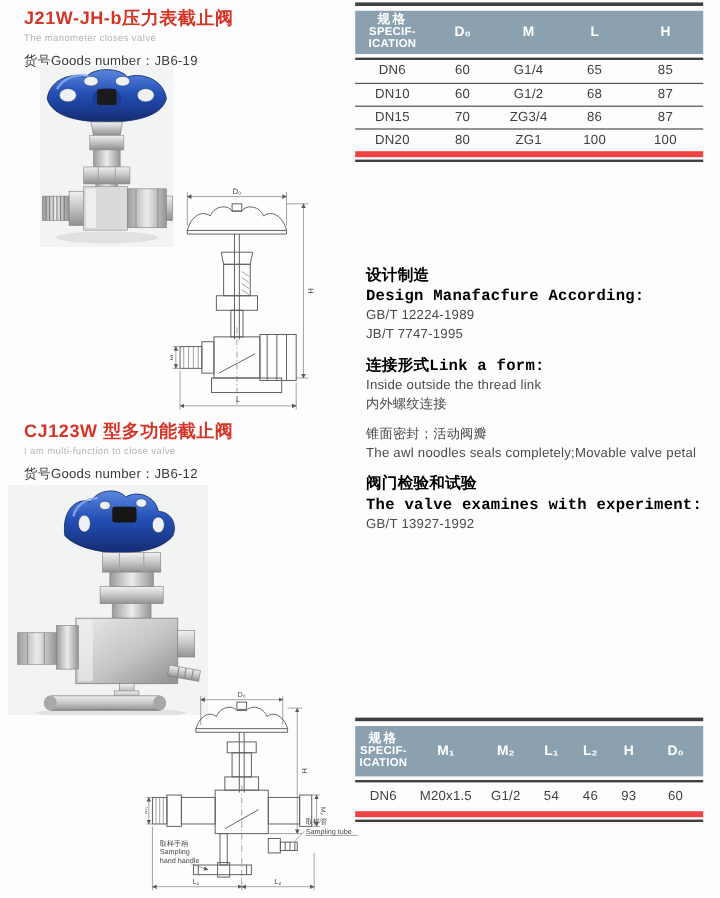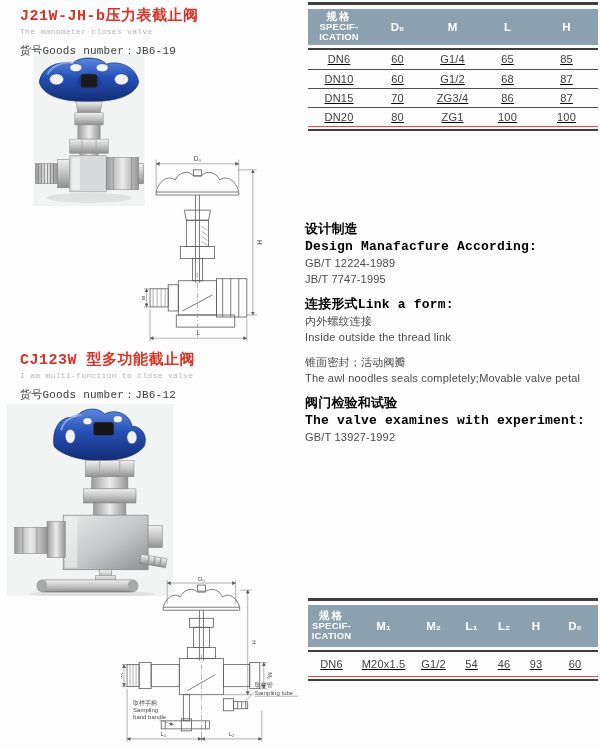--- a/index.html
+++ b/index.html
@@ -1,43 +1,43 @@
 <!DOCTYPE html>
 <html><head>
 <meta charset="utf-8">
 <style>
   * { margin:0; padding:0; box-sizing:border-box; }
   html,body { background:#ffffff; }
   body { font-family:"Liberation Sans","DejaVu Sans",sans-serif; }
   .page { position:relative; width:600px; height:748px; background:#fdfdfd; overflow:hidden; }
 
   
-  .prod-header { position:absolute; left:20px; width:280px;font-family:Liberation Mono, monospace; }
+  .prod-header { position:absolute; left:20px; width:280px; }
   .prod-title { font-size:15px; font-weight:bold; color:#d43527; letter-spacing:0.5px; }
   .prod-sub { font-size:8px; color:#b9b6b3; margin-top:2px; letter-spacing:0.3px; }
   .prod-goods { font-size:11px; color:#3a3a3a; margin-top:7px; letter-spacing:0.2px; }
   #p1 { top:6px; }
   #p2 { top:350px; }
 
   
-  .spec-table { position:absolute; left:308px; width:290px; }
+  .spec-table { position:absolute; left:296px; width:290px; }
   #t1 { top:2px; }
   #t2 { top:598px; }
   .tline { height:2.5px; background:#3f3f3f; }
   .tline.top { margin-bottom:4px; }
   .tline.mid { height:2px; margin-top:3px; }
   .tline.bot { margin-top:2px; }
   .sthead { display:flex; background:#8ba1af; color:#ffffff; align-items:center; }
   #t1 .sthead { height:36px; }
   #t2 .sthead { height:42px; }
   .sthead .col { font-weight:bold; font-size:11.5px; text-align:center; }
   .sthead .spec { display:flex; flex-direction:column; justify-content:center; line-height:1.08; }
   .sthead .spec span { font-size:9.5px; letter-spacing:0.2px; }
   .sthead .spec span:first-child { font-size:10.5px; letter-spacing:2px; }
-  .trows { border-bottom:1px solid #ef4444;text-decoration:underline; }
+  .trows { border-bottom:5px solid #ef4444; }
   .trow { display:flex; align-items:center; }
   #t1 .trow { height:19px; }
   #t2 .trow { height:24px; }
   .trow + .trow { border-top:1px solid #4f4f4f;justify-content:center; }
   .trow .col { font-size:11px; color:#3f3f3f; text-align:center; letter-spacing:0.2px; }
   .c1-0{width:62px;} .c1-1{width:55px;} .c1-2{width:55px;} .c1-3{width:55px;} .c1-4{width:63px;}
   .c2-0{width:47px;} .c2-1{width:57px;} .c2-2{width:43px;} .c2-3{width:33px;}
   .c2-4{width:32px;} .c2-5{width:32px;} .c2-6{width:46px;}
 
   
@@ -255,22 +255,22 @@
   <div class="sections">
     <div class="sec">
       <div class="sec-title">设计制造</div>
       <div class="sec-title">Design Manafacfure According:</div>
       <div class="sec-line">GB/T 12224-1989</div>
       <div class="sec-line">JB/T 7747-1995</div>
     </div>
     <div class="sec">
       <div class="sec-title">连接形式Link a form:</div>
       <div class="sec-title"></div>
+      <div class="sec-line">Inside outside the thread link</div>
       <div class="sec-line">内外螺纹连接</div>
-      <div class="sec-line">Inside outside the thread link</div>
     </div>
     <div class="sec">
       <div class="sec-title"></div>
       <div class="sec-line">锥面密封；活动阀瓣</div>
       <div class="sec-line">The awl noodles seals completely;Movable valve petal</div>
     </div>
     <div class="sec">
       <div class="sec-title">阀门检验和试验</div>
       <div class="sec-title">The valve examines with experiment:</div>
       <div class="sec-line">GB/T 13927-1992</div>

